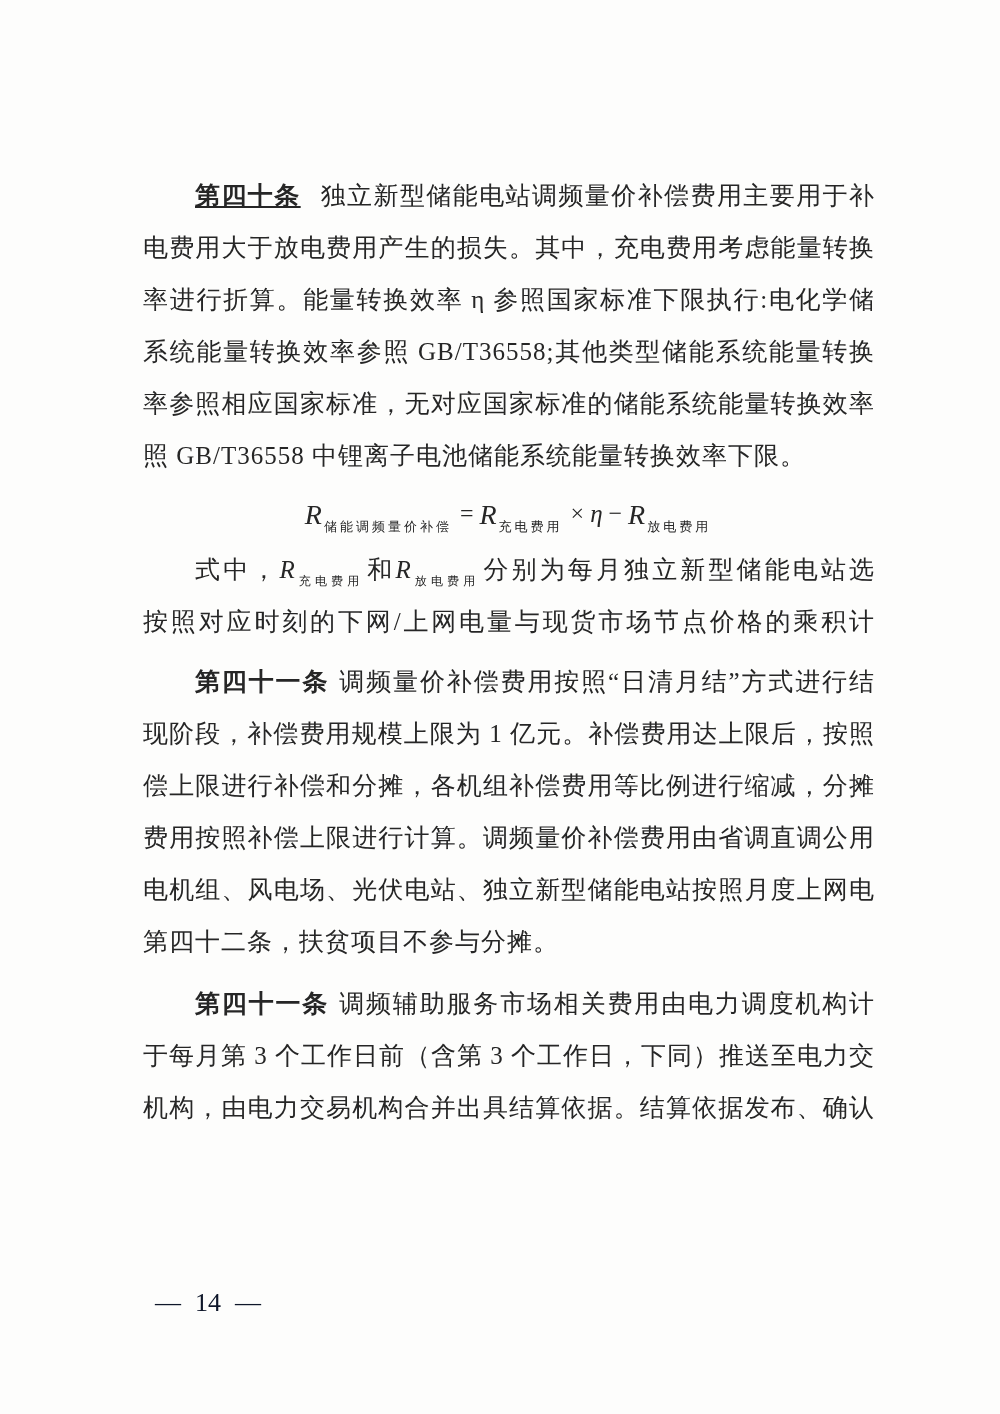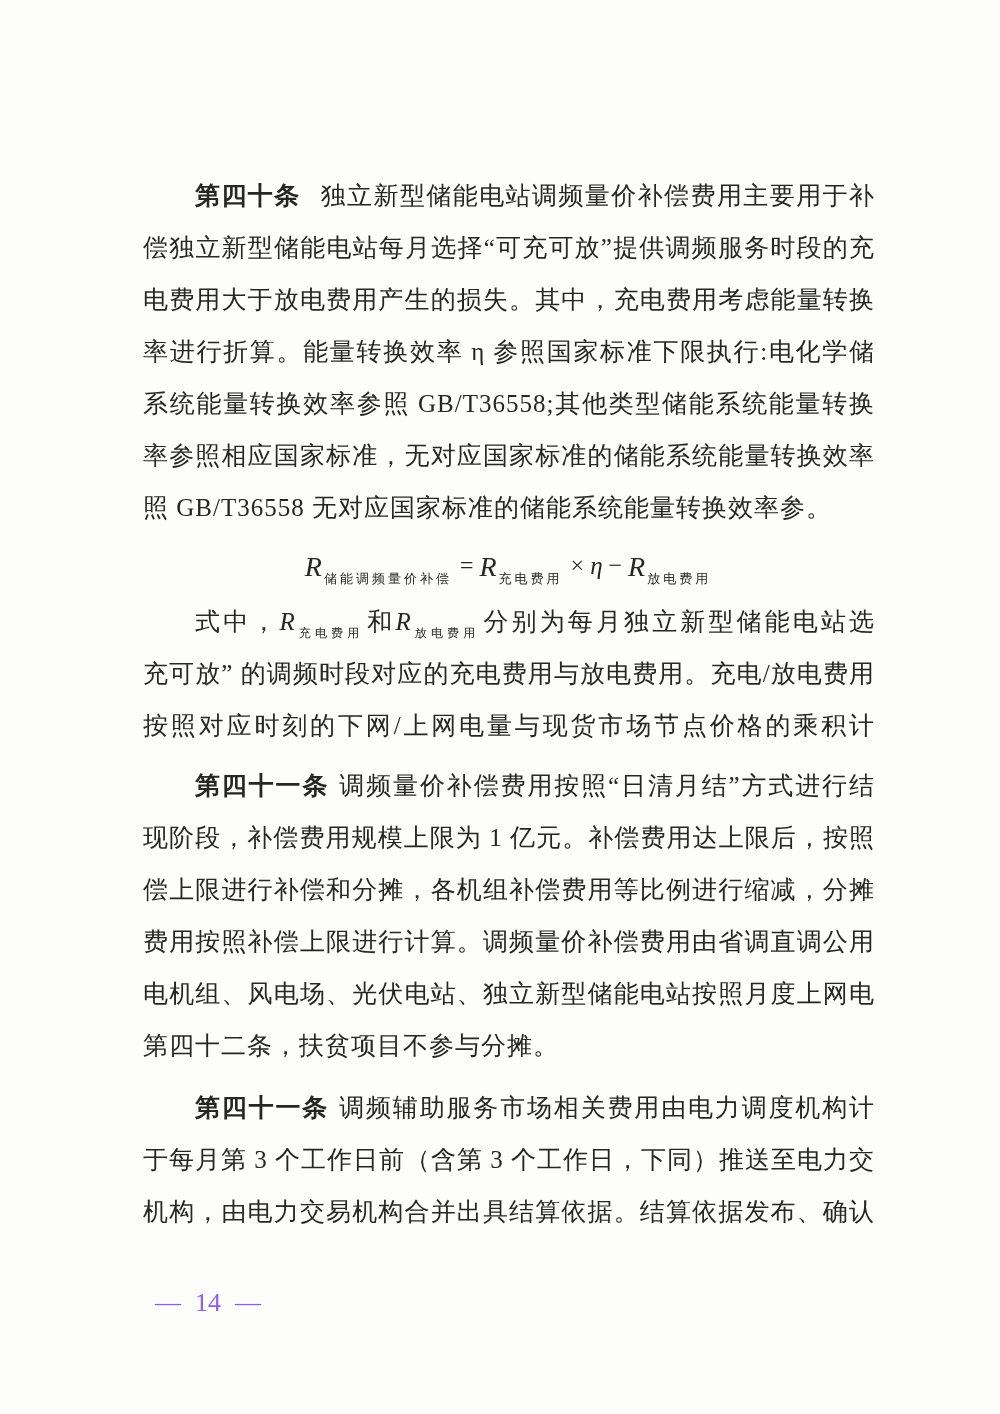--- a/index.html
+++ b/index.html
@@ -27,21 +27,21 @@
     overflow: hidden;
     text-align: justify;
     text-align-last: justify;
     letter-spacing: 1px;
   }
   .line.last {
     text-align-last: left;
   }
   .line.first-indent { padding-left: 52px; }
   .head { font-weight: bold; }
-  .head.gap-wide { margin-right: 20px; }
+  .head.gap-wide { margin-right: 20px; text-decoration: underline; }
   .head.gap-sm  { margin-right: 10px; font-family: Liberation Mono, monospace; }
   .para { margin: 0; }
   .para.p3 { margin-top: 8px; }
   .para.p4 { margin-top: 10px; }
   
   .formula-line {
     height: 58px;
     line-height: 58px;
     text-align: center;
     text-align-last: center;
@@ -75,47 +75,45 @@
     font-size: 12px;
     letter-spacing: 2px;
     vertical-align: -7px;
     margin-left: 1px; margin-right: 4px;
   }
   .footer {
     position: absolute;
     left: 155px; top: 1288px;
     font-size: 26px;
     letter-spacing: 0;
-    color: #8b5cf6;
+    color: #0f172a;
   }
   .footer .dash { margin: 0 14px; }
 </style>
 </head>
 <body>
 
 <div class="page">
   <div class="text-block">
 
     <div class="para p1">
       <div class="line first-indent"><span class="head gap-wide">第四十条</span><span>独立新型储能电站调频量价补偿费用主要用于补</span></div>
-      <div class="line">偿独立新型储能电站每月选择“可充可放”提供调频服务时段的充</div>
       <div class="line">电费用大于放电费用产生的损失。其中，充电费用考虑能量转换效</div>
       <div class="line">率进行折算。能量转换效率 η 参照国家标准下限执行:电化学储能</div>
       <div class="line">系统能量转换效率参照 GB/T36558;其他类型储能系统能量转换效</div>
       <div class="line">率参照相应国家标准，无对应国家标准的储能系统能量转换效率参</div>
-      <div class="line last">照 GB/T36558 无对应国家标准的储能系统能量转换效率参。</div>
+      <div class="line last">照 GB/T36558 中锂离子电池储能系统能量转换效率下限。</div>
     </div>
 
     <div class="formula-line">
       <span class="math-var">R</span><span class="math-sub">储能调频量价补偿</span><span class="math-op">=</span><span class="math-var">R</span><span class="math-sub">充电费用</span><span class="math-op">×</span><span class="math-eta">η</span><span class="math-op">−</span><span class="math-var">R</span><span class="math-sub">放电费用</span>
     </div>
 
     <div class="para p2">
       <div class="line first-indent"><span>式中，</span><span class="inline-var">R</span><span class="inline-sub">充电费用</span><span>和</span><span class="inline-var">R</span><span class="inline-sub">放电费用</span><span>分别为每月独立新型储能电站选择“可</span></div>
-      <div class="line">充可放” 的调频时段对应的充电费用与放电费用。充电/放电费用</div>
       <div class="line last">按照对应时刻的下网/上网电量与现货市场节点价格的乘积计算。</div>
     </div>
 
     <div class="para p3">
       <div class="line first-indent"><span class="head gap-sm">第四十一条</span><span>调频量价补偿费用按照“日清月结”方式进行结算，</span></div>
       <div class="line">现阶段，补偿费用规模上限为 1 亿元。补偿费用达上限后，按照补</div>
       <div class="line">偿上限进行补偿和分摊，各机组补偿费用等比例进行缩减，分摊总</div>
       <div class="line">费用按照补偿上限进行计算。调频量价补偿费用由省调直调公用煤</div>
       <div class="line">电机组、风电场、光伏电站、独立新型储能电站按照月度上网电量</div>
       <div class="line last">第四十二条，扶贫项目不参与分摊。</div>

